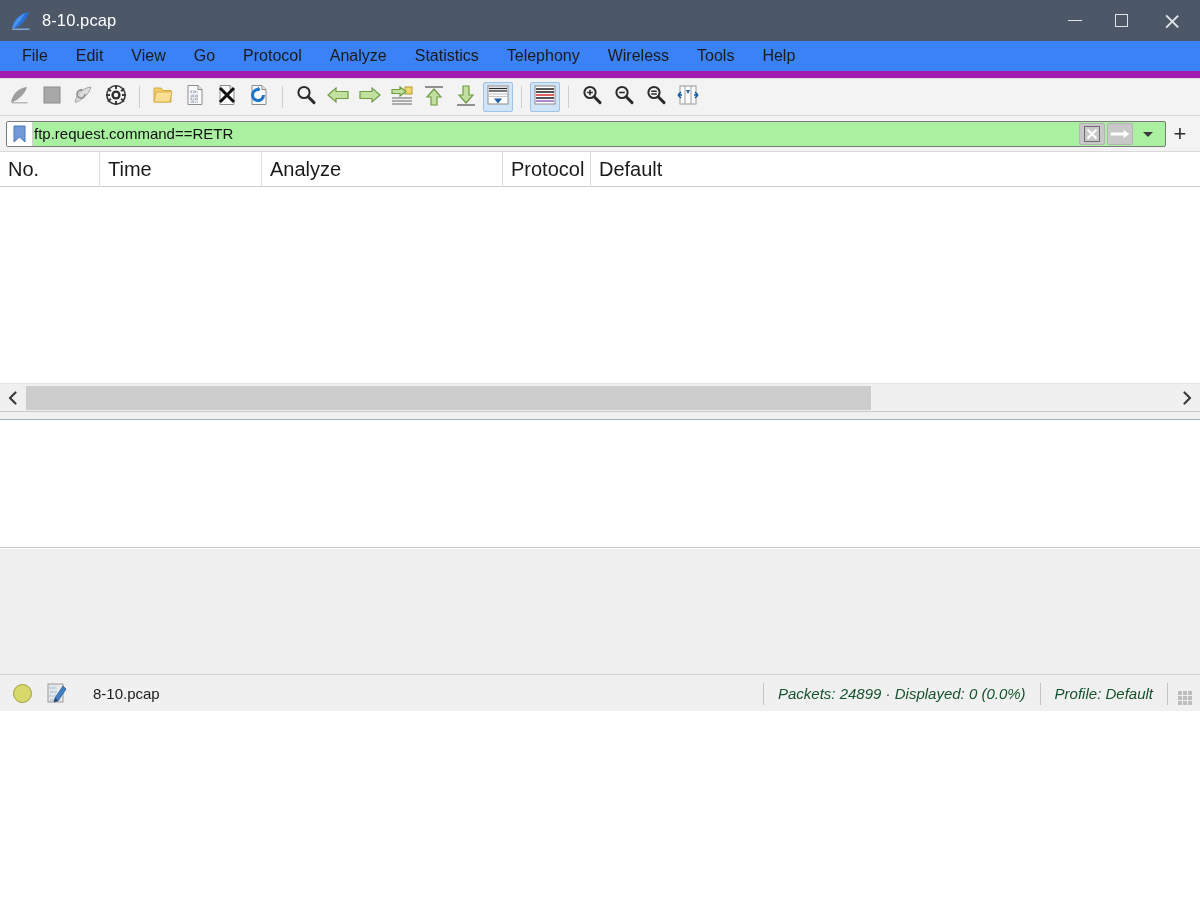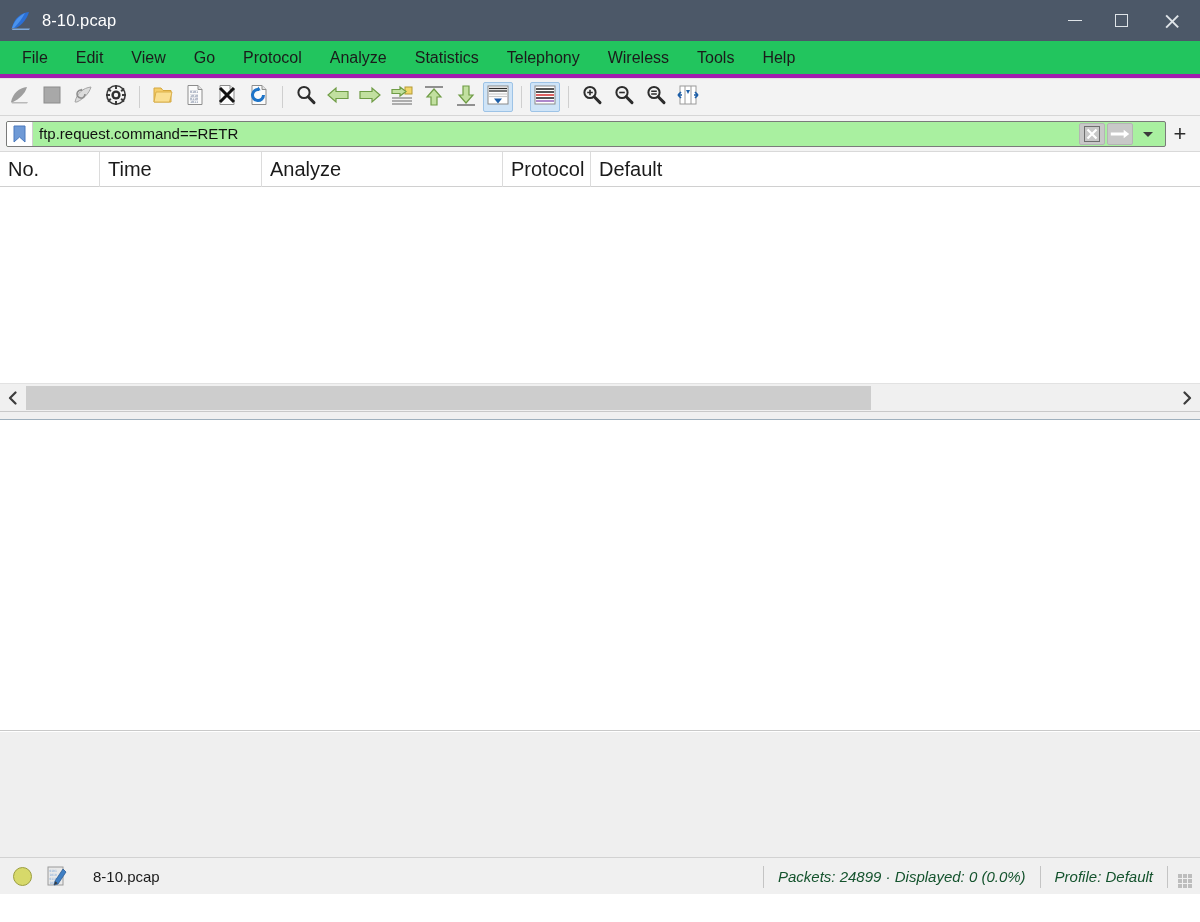--- a/index.html
+++ b/index.html
@@ -3,21 +3,21 @@
 <meta charset="utf-8">
 <style>
   * { box-sizing: border-box; margin: 0; padding: 0; }
   html, body {
     width: 1200px; height: 922px;
     font-family: "Liberation Sans", sans-serif;
     background: #ffffff;
     overflow: hidden;
   }
   .app {
-    width: 1200px; height: 894px;
+    width: 1200px; height: 711px;
     display: flex; flex-direction: column;
     position: relative;
   }
 
   
   .titlebar {
     height: 41px;
     background: #4c5868;
     display: flex; align-items: center;
     flex: none;
@@ -49,25 +49,25 @@
   .wb-close:before, .wb-close:after {
     content: ""; position: absolute; left: 50%; top: 0;
     width: 1.6px; height: 17px; background: #dfe4e8;
   }
   .wb-close:before { transform: translateX(-50%) rotate(45deg); }
   .wb-close:after  { transform: translateX(-50%) rotate(-45deg); }
 
   
   .menubar {
     height: 37px;
-    background: #22c55e;
+    background: #3b82f6;
     display: flex; align-items: center;
     padding-left: 8px;
     flex: none;
-    border-bottom: 4px solid #a21caf;
+    border-bottom: 7px solid #a21caf;
   }
   .menu-item {
     font-size: 16px; color: #1b1b1b;
     padding: 4px 14px;
     white-space: nowrap;
   }
 
   
   .toolbar {
     height: 38px;
@@ -114,21 +114,21 @@
     width: 26px; height: 24px; background: #ffffff;
     display: flex; align-items: center; justify-content: center;
     border-right: 1px solid #cfcfcf; flex: none;
   }
   .filter-input {
     flex: 1 1 auto; height: 24px;
     background: #a9f0a0;
     border: none; outline: none;
     font-family: "Liberation Sans", sans-serif;
     font-size: 15px; color: #111;
-    padding-left: 6px;
+    padding-left: 1px;
   }
   .filter-actions {
     display: flex; align-items: center; flex: none;
     height: 24px; padding-right: 2px;
   }
   .fa-btn {
     width: 26px; height: 22px;
     display: flex; align-items: center; justify-content: center;
     margin-right: 2px;
     background: #c8c8c8; border: 1px solid #b4b4b4; border-radius: 2px;

